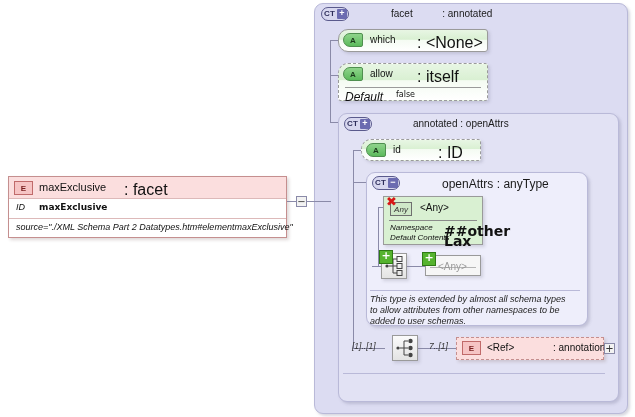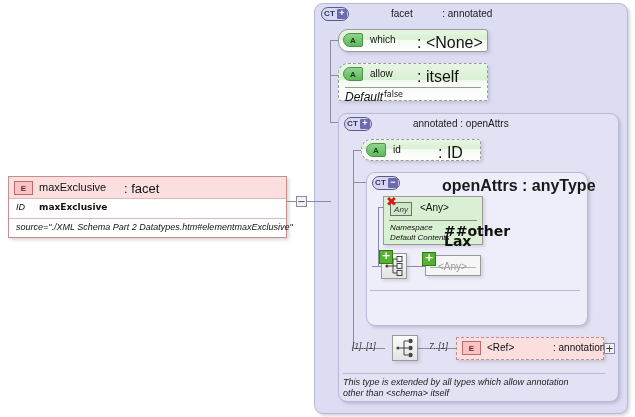--- a/index.html
+++ b/index.html
@@ -154,21 +154,21 @@
   .e-name {
     position: absolute;
     left: 30px; top: 4px;
     font-size: 11px;
     color: #111;
     white-space: nowrap;
   }
   .e-type {
     position: absolute;
     top: 4px;
-    font-size: 13px;
+    font-size: 16px;
     color: #111;
     white-space: nowrap;
   }
   .e-row-sep {
     position: absolute;
     left: 0; right: 0;
     height: 1px;
     background: #ddb9b9;
   }
   .e-key {
@@ -382,21 +382,21 @@
 
   <div class="attrbox dashed" style="left:338px; top:63px; width:150px; height:38px; border-radius:10px 3px 3px 3px;">
     <div class="a-badge" style="border-radius:7px 2px 2px 7px;">A</div>
     <div class="attr-name">allow</div>
     <div class="attr-type" style="left:78px;">
       <span>:</span>
       <span>itself</span>
     </div>
     <div class="attr-sep" style="top:23px;"></div>
     <div class="attr-defkey" style="left:6px; top:26px;">Default</div>
-    <div class="attr-defval" style="left:45px; top:26px;">false</div>
+    <div class="attr-defval" style="left:57px; top:26px;">false</div>
   </div>
 
   <div class="grp inner" style="left:338px; top:113px; width:281px; height:289px;"></div>
 
   <div class="ct-badge" style="left:344px; top:117px;">
     <span>CT</span>
     <span class="pm">+</span>
   </div>
   <div class="grp-title" style="left:377px; top:118px;">
     <span>annotated</span>
@@ -417,21 +417,21 @@
       <span>ID</span>
     </div>
   </div>
 
   <div class="grp inner2" style="left:366px; top:172px; width:222px; height:154px;"></div>
 
   <div class="ct-badge" style="left:372px; top:176px;">
     <span>CT</span>
     <span class="pm">−</span>
   </div>
-  <div class="grp-title" style="left:406px; top:177px; font-weight:bold; font-size:16px;">
+  <div class="grp-title" style="left:406px; top:177px; font-weight:normal; font-size:12px;">
     <span>openAttrs</span>
     <span>:</span>
     <span>anyType</span>
   </div>
 
   <div class="line vline" style="left:378px; top:207px; height:59px;"></div>
   <div class="line hline" style="left:378px; top:207px; width:6px;"></div>
   <div class="line hline" style="left:372px; top:266px; width:10px;"></div>
 
   <div class="anybox" style="left:383px; top:196px; width:100px; height:49px;">
@@ -458,20 +458,23 @@
 
   <div class="line hline" style="left:407px; top:266px; width:18px;"></div>
 
   <div class="ghostany" style="left:425px; top:255px; width:56px; height:21px;">
     <div class="strike"></div>
     <div class="lbl">&lt;Any&gt;</div>
     <div style="position:absolute;left:-4px;top:-4px;width:12px;height:12px;background:#55b32e;border:1px solid #2f7a16;color:#fff;font-size:11px;line-height:10px;text-align:center;font-weight:bold;font-family:'DejaVu Sans',sans-serif;">+</div>
   </div>
 
   <div class="doc-rule" style="left:370px; top:290px; width:210px;"></div>
+  <div class="doc" style="left:370px; top:294px; width:212px;">This type is extended by almost all schema types
+to allow attributes from other namespaces to be
+added to user schemas.</div>
 
   <div class="card" style="left:352px; top:341px;">[1]..[1]</div>
 
   <div class="comp" style="left:392px; top:335px;">
     <svg width="24" height="24" viewBox="0 0 24 24" style="position:absolute;left:0;top:0;">
       <circle cx="5" cy="12" r="1.6" fill="#444"></circle>
       <path d="M6.6 12 H11 M11 5 V19 M11 5 H15 M11 12 H15 M11 19 H15" stroke="#444" stroke-width="1" fill="none"></path>
       <circle cx="17.5" cy="5" r="2.2" fill="#444"></circle>
       <circle cx="17.5" cy="12" r="2.2" fill="#444"></circle>
       <circle cx="17.5" cy="19" r="2.2" fill="#444"></circle>
@@ -485,22 +488,20 @@
     <div class="e-badge" style="top:3px;">E</div>
     <div class="e-name" style="top:4px; font-size:10px;">&lt;Ref&gt;</div>
     <div class="e-type" style="left:96px; top:4px; font-size:10px;">
       <span>:</span>
       <span>annotation</span>
     </div>
   </div>
   <div class="expander" style="left:604px; top:343px;">+</div>
 
   <div class="doc-rule" style="left:343px; top:373px; width:262px;"></div>
-  <div class="doc" style="left:343px; top:377px; width:264px;">This type is extended by all types which allow annotation
-other than &lt;schema&gt; itself</div>
 
   <div class="elembox" style="left:8px; top:176px; width:279px; height:62px;">
     <div class="hdr"></div>
     <div class="e-badge">E</div>
     <div class="e-name">maxExclusive</div>
     <div class="e-type" style="left:115px;">
       <span>:</span>
       <span>facet</span>
     </div>
     <div class="e-row-sep" style="top:21px;"></div>

